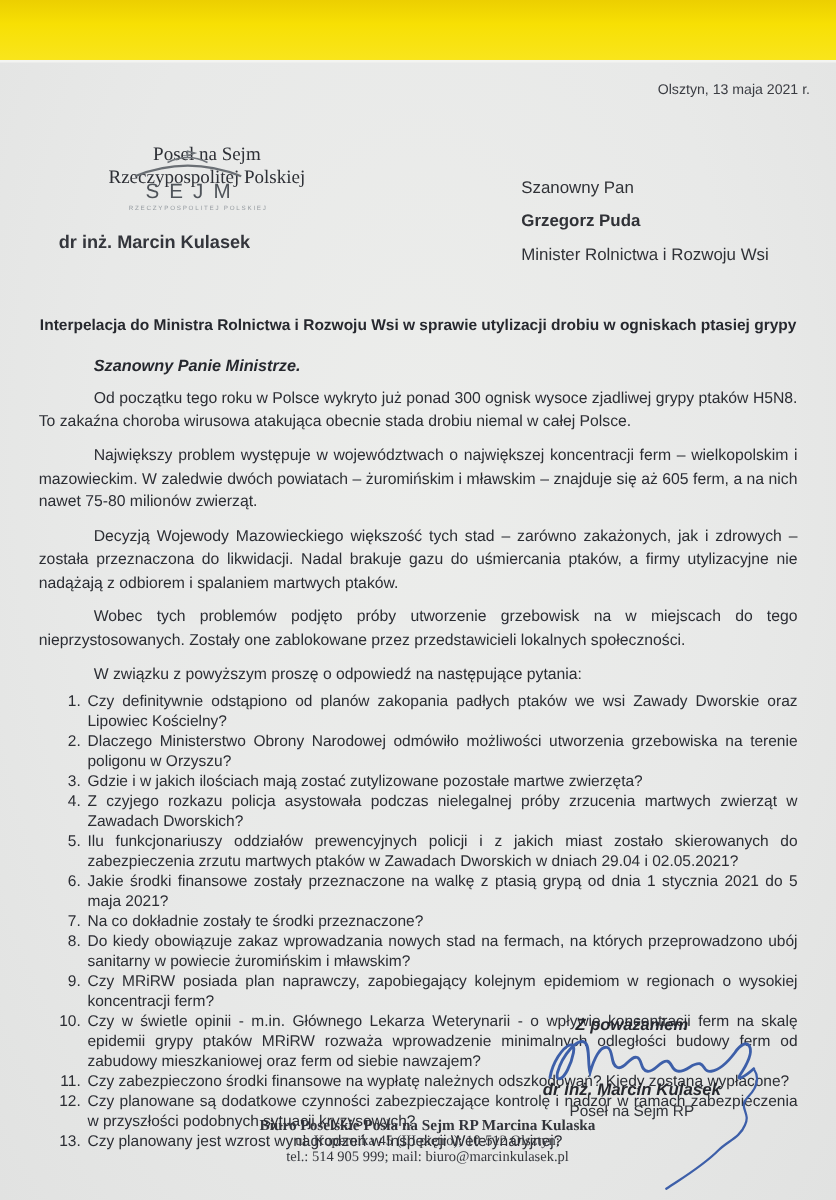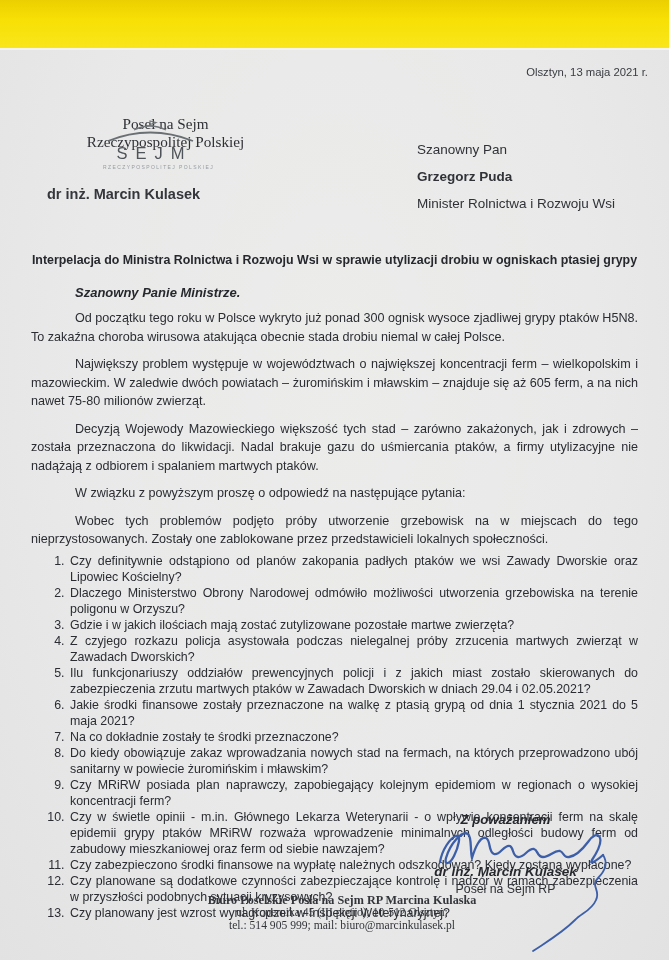--- a/index.html
+++ b/index.html
@@ -120,22 +120,22 @@
     <div class="r-name">Grzegorz Puda</div>
     <div>Minister Rolnictwa i Rozwoju Wsi</div>
   </div>
 
   <div class="letter-body">
     <div class="subject">Interpelacja do Ministra Rolnictwa i Rozwoju Wsi w sprawie utylizacji drobiu w ogniskach ptasiej grypy</div>
     <div class="greeting">Szanowny Panie Ministrze.</div>
     <p class="body-par">Od początku tego roku w Polsce wykryto już ponad 300 ognisk wysoce zjadliwej grypy ptaków H5N8. To zakaźna choroba wirusowa atakująca obecnie stada drobiu niemal w całej Polsce.</p>
     <p class="body-par">Największy problem występuje w województwach o największej koncentracji ferm – wielkopolskim i mazowieckim. W zaledwie dwóch powiatach – żuromińskim i mławskim – znajduje się aż 605 ferm, a na nich nawet 75-80 milionów zwierząt.</p>
     <p class="body-par">Decyzją Wojewody Mazowieckiego większość tych stad – zarówno zakażonych, jak i zdrowych – została przeznaczona do likwidacji. Nadal brakuje gazu do uśmiercania ptaków, a firmy utylizacyjne nie nadążają z odbiorem i spalaniem martwych ptaków.</p>
+    <p class="body-par">Wobec tych problemów podjęto próby utworzenie grzebowisk na w miejscach do tego nieprzystosowanych. Zostały one zablokowane przez przedstawicieli lokalnych społeczności.</p>
     <p class="body-par">W związku z powyższym proszę o odpowiedź na następujące pytania:</p>
-    <p class="body-par">Wobec tych problemów podjęto próby utworzenie grzebowisk na w miejscach do tego nieprzystosowanych. Zostały one zablokowane przez przedstawicieli lokalnych społeczności.</p>
     <ol class="questions">
       <li>Czy definitywnie odstąpiono od planów zakopania padłych ptaków we wsi Zawady Dworskie oraz Lipowiec Kościelny?</li>
       <li>Dlaczego Ministerstwo Obrony Narodowej odmówiło możliwości utworzenia grzebowiska na terenie poligonu w Orzyszu?</li>
       <li>Gdzie i w jakich ilościach mają zostać zutylizowane pozostałe martwe zwierzęta?</li>
       <li>Z czyjego rozkazu policja asystowała podczas nielegalnej próby zrzucenia martwych zwierząt w Zawadach Dworskich?</li>
       <li>Ilu funkcjonariuszy oddziałów prewencyjnych policji i z jakich miast zostało skierowanych do zabezpieczenia zrzutu martwych ptaków w Zawadach Dworskich w dniach 29.04 i 02.05.2021?</li>
       <li>Jakie środki finansowe zostały przeznaczone na walkę z ptasią grypą od dnia 1 stycznia 2021 do 5 maja 2021?</li>
       <li>Na co dokładnie zostały te środki przeznaczone?</li>
       <li>Do kiedy obowiązuje zakaz wprowadzania nowych stad na fermach, na których przeprowadzono ubój sanitarny w powiecie żuromińskim i mławskim?</li>
       <li>Czy MRiRW posiada plan naprawczy, zapobiegający kolejnym epidemiom w regionach o wysokiej koncentracji ferm?</li>

